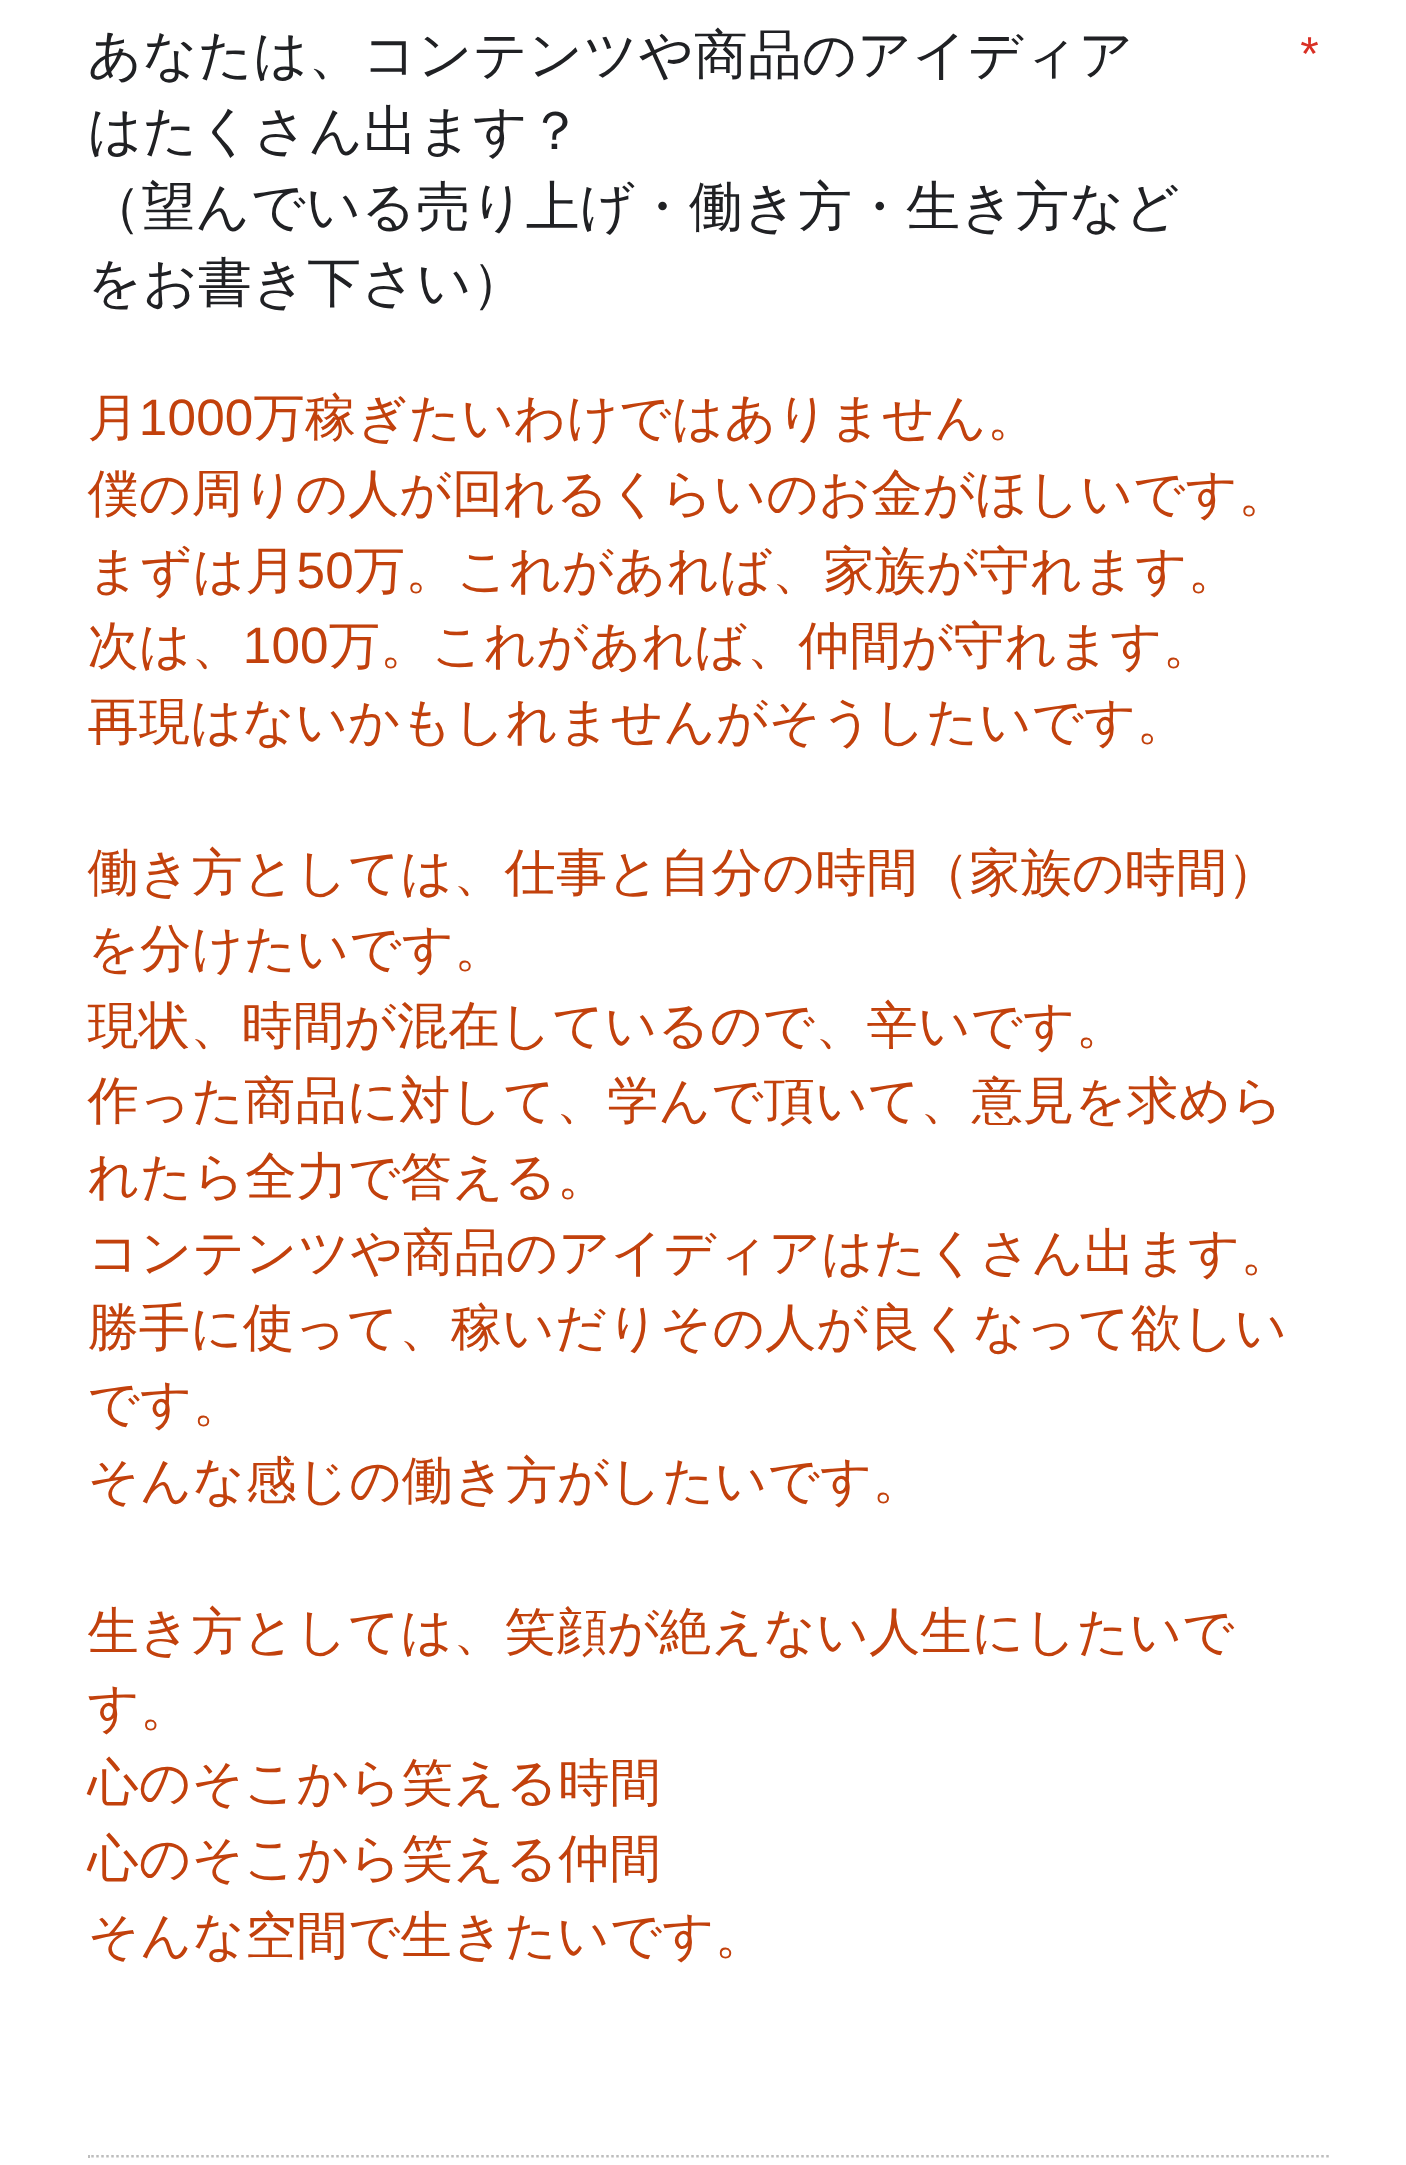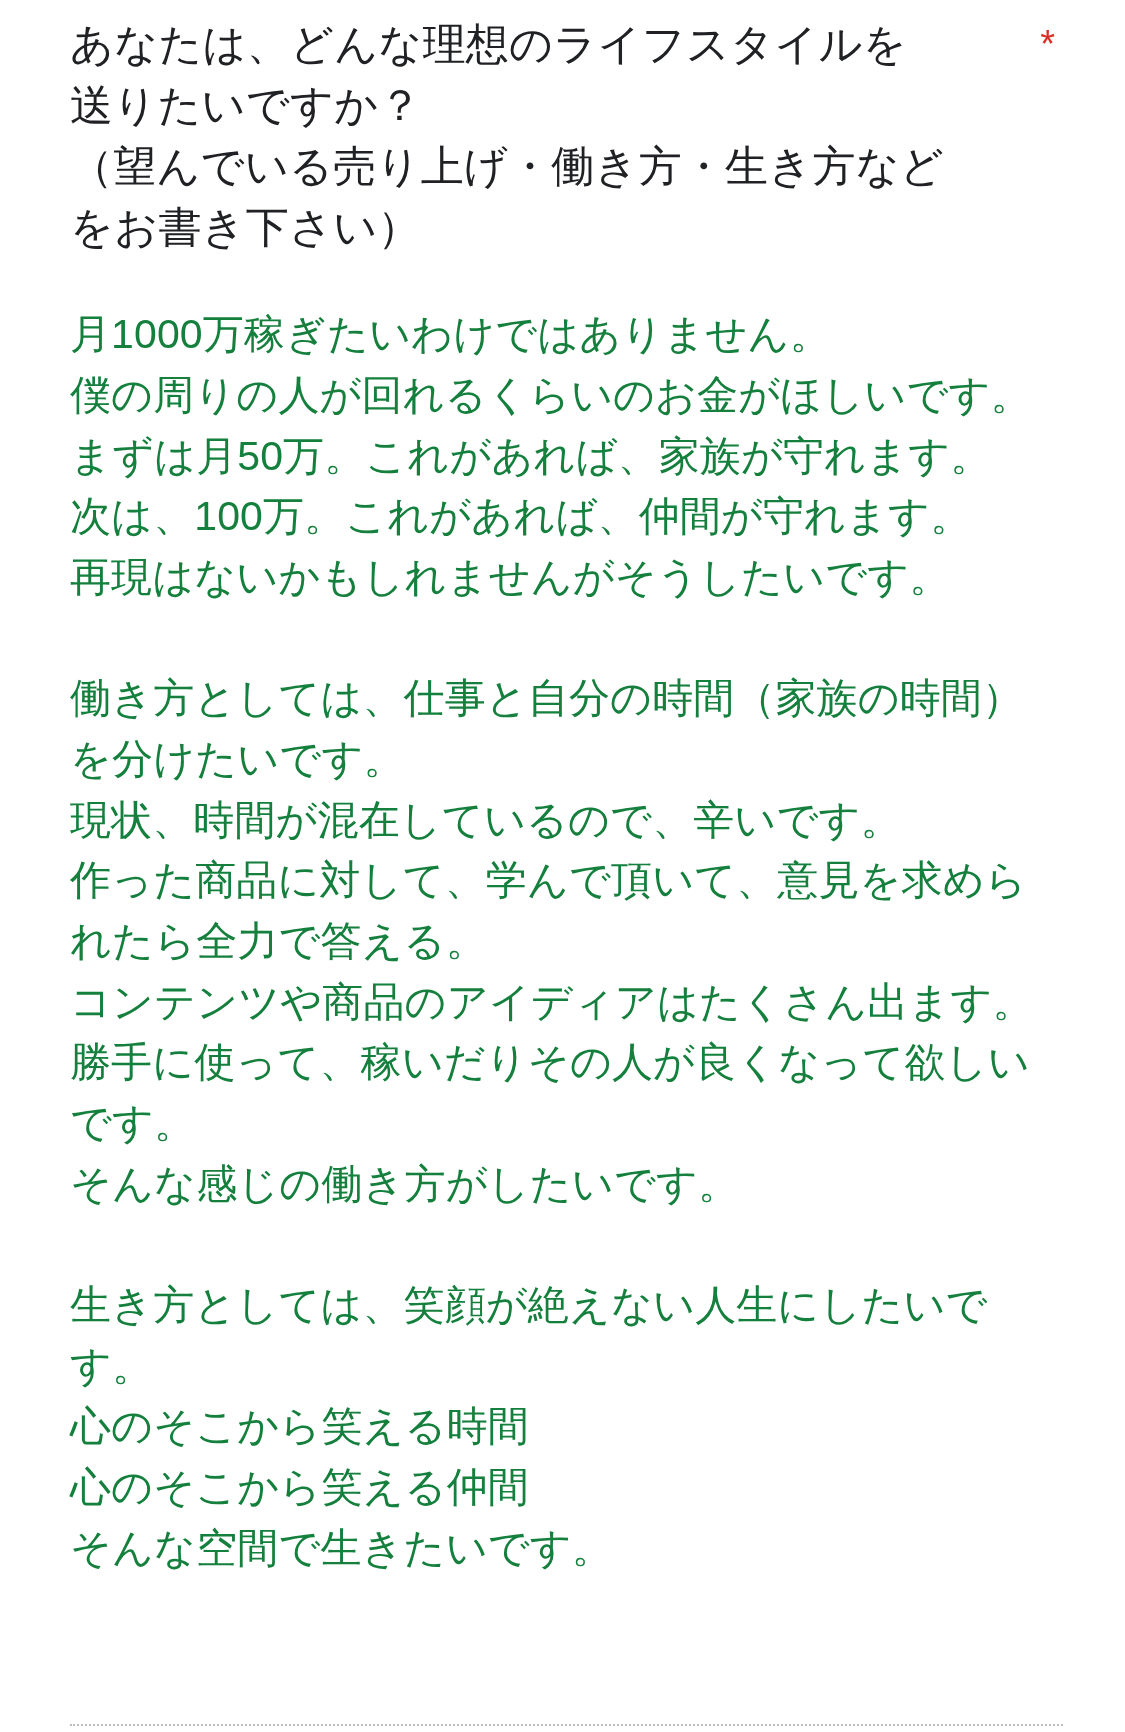--- a/index.html
+++ b/index.html
@@ -50,41 +50,41 @@
     font-weight: 400;
   }
 
   .answer-block {
     margin-top: 46px;
   }
 
   .answer-text {
     font-size: 41px;
     line-height: 1.48;
-    color: #15803d;
+    color: #c2410c;
     white-space: pre-wrap;
     letter-spacing: 0.1px;
   }
 
   .answer-underline {
     position: absolute;
     left: 70px;
     right: 62px;
     bottom: 6px;
     height: 0;
     border-bottom: 2px dotted #bdbdbd;
   }
 </style>
 </head>
 <body>
 
 <div class="form-question">
 
   <div class="question-title-row">
-    <div class="question-title">あなたは、どんな理想のライフスタイルを送りたいですか？
+    <div class="question-title">あなたは、コンテンツや商品のアイディアはたくさん出ます？
 （望んでいる売り上げ・働き方・生き方などをお書き下さい）</div>
     <div class="required-asterisk">*</div>
   </div>
 
   <div class="answer-block">
     <div class="answer-text" placeholder="回答を入力">月1000万稼ぎたいわけではありません。
 僕の周りの人が回れるくらいのお金がほしいです。
 まずは月50万。これがあれば、家族が守れます。
 次は、100万。これがあれば、仲間が守れます。
 再現はないかもしれませんがそうしたいです。

